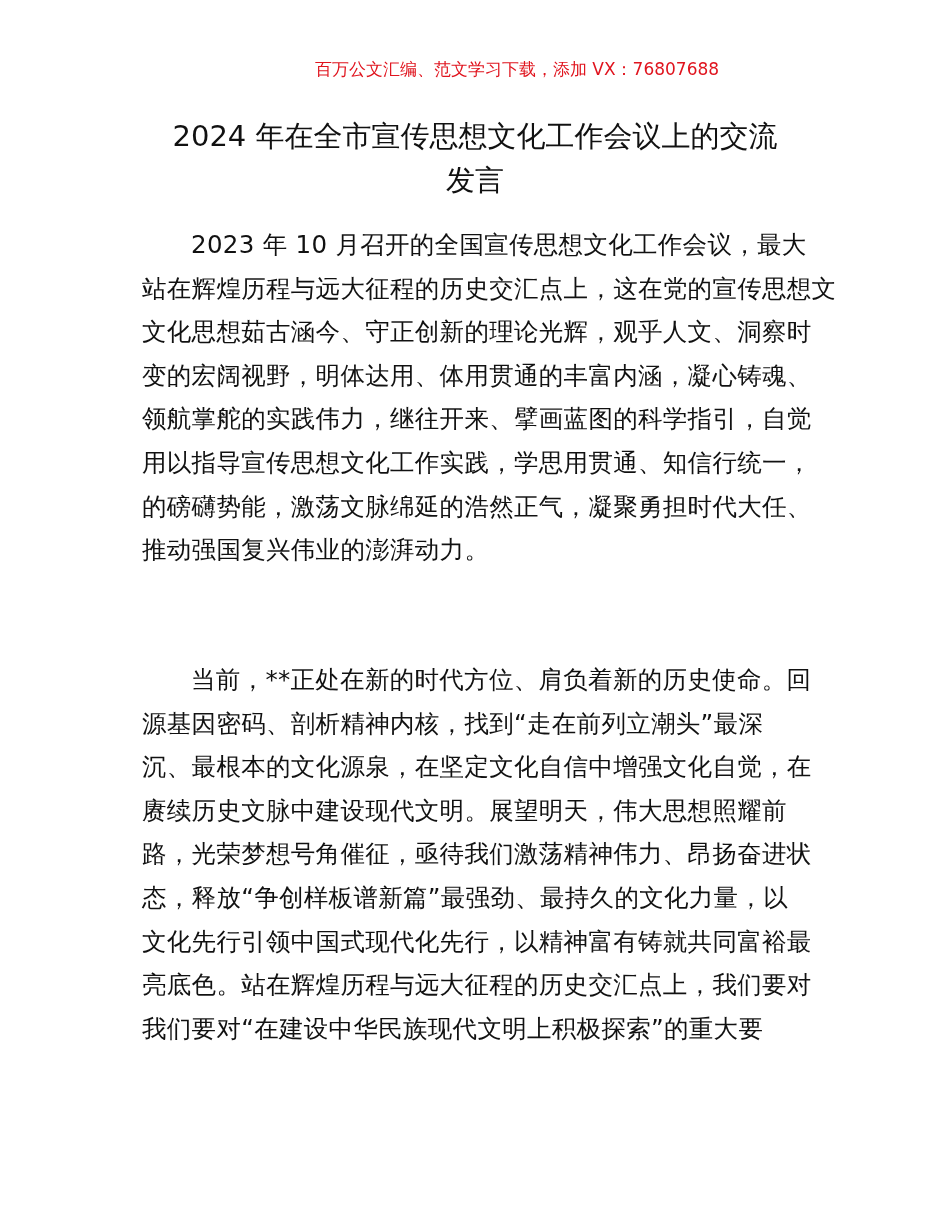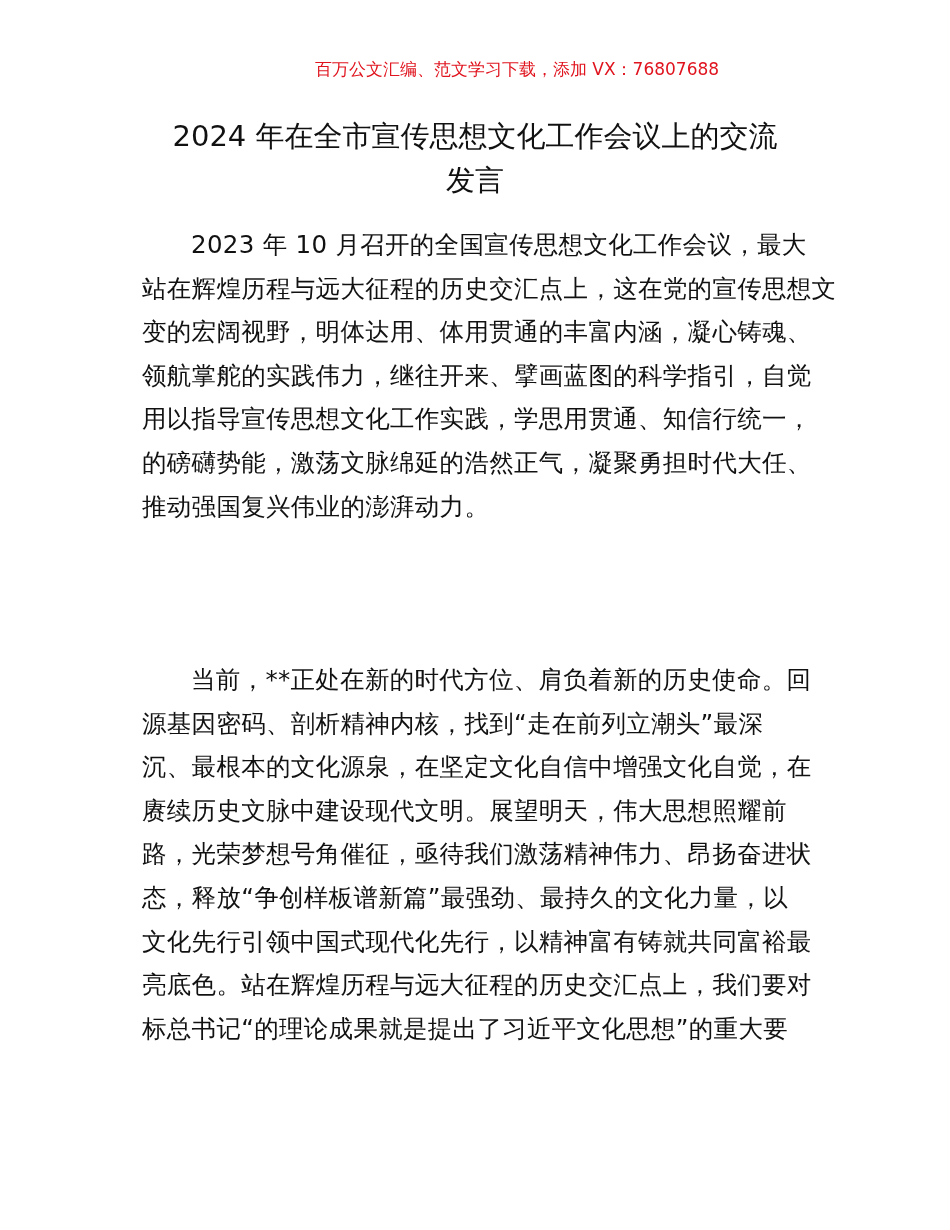--- a/index.html
+++ b/index.html
@@ -26,33 +26,34 @@
 
 <h1 class="doc-title">
   <span class="line">2024 年在全市宣传思想文化工作会议上的交流</span>
   <span class="line">发言</span>
 </h1>
 
 <div class="body-text p1">
   <p class="para" style="text-indent:0">
     <span class="line first">2023 年 10 月召开的全国宣传思想文化工作会议，最大</span>
     <span class="line">站在辉煌历程与远大征程的历史交汇点上，这在党的宣传思想文</span>
+    <span class="line">文化思想茹古涵今、守正创新的理论光辉，观乎人文、洞察时</span>
     <span class="line">变的宏阔视野，明体达用、体用贯通的丰富内涵，凝心铸魂、</span>
     <span class="line">领航掌舵的实践伟力，继往开来、擘画蓝图的科学指引，自觉</span>
     <span class="line">用以指导宣传思想文化工作实践，学思用贯通、知信行统一，</span>
     <span class="line">的磅礴势能，激荡文脉绵延的浩然正气，凝聚勇担时代大任、</span>
     <span class="line">推动强国复兴伟业的澎湃动力。</span>
   </p>
 </div>
 
 <div class="body-text p2">
   <p class="para" style="text-indent:0">
     <span class="line first">当前，**正处在新的时代方位、肩负着新的历史使命。回</span>
     <span class="line">源基因密码、剖析精神内核，找到“走在前列立潮头”最深</span>
     <span class="line">沉、最根本的文化源泉，在坚定文化自信中增强文化自觉，在</span>
     <span class="line">赓续历史文脉中建设现代文明。展望明天，伟大思想照耀前</span>
     <span class="line">路，光荣梦想号角催征，亟待我们激荡精神伟力、昂扬奋进状</span>
     <span class="line">态，释放“争创样板谱新篇”最强劲、最持久的文化力量，以</span>
     <span class="line">文化先行引领中国式现代化先行，以精神富有铸就共同富裕最</span>
     <span class="line">亮底色。站在辉煌历程与远大征程的历史交汇点上，我们要对</span>
-    <span class="line">标总书记“的理论成果就是提出了习近平文化思想”的重大要</span>
+    <span class="line">我们要对“在建设中华民族现代文明上积极探索”的重大要</span>
   </p>
 </div>
 
 </body></html>

